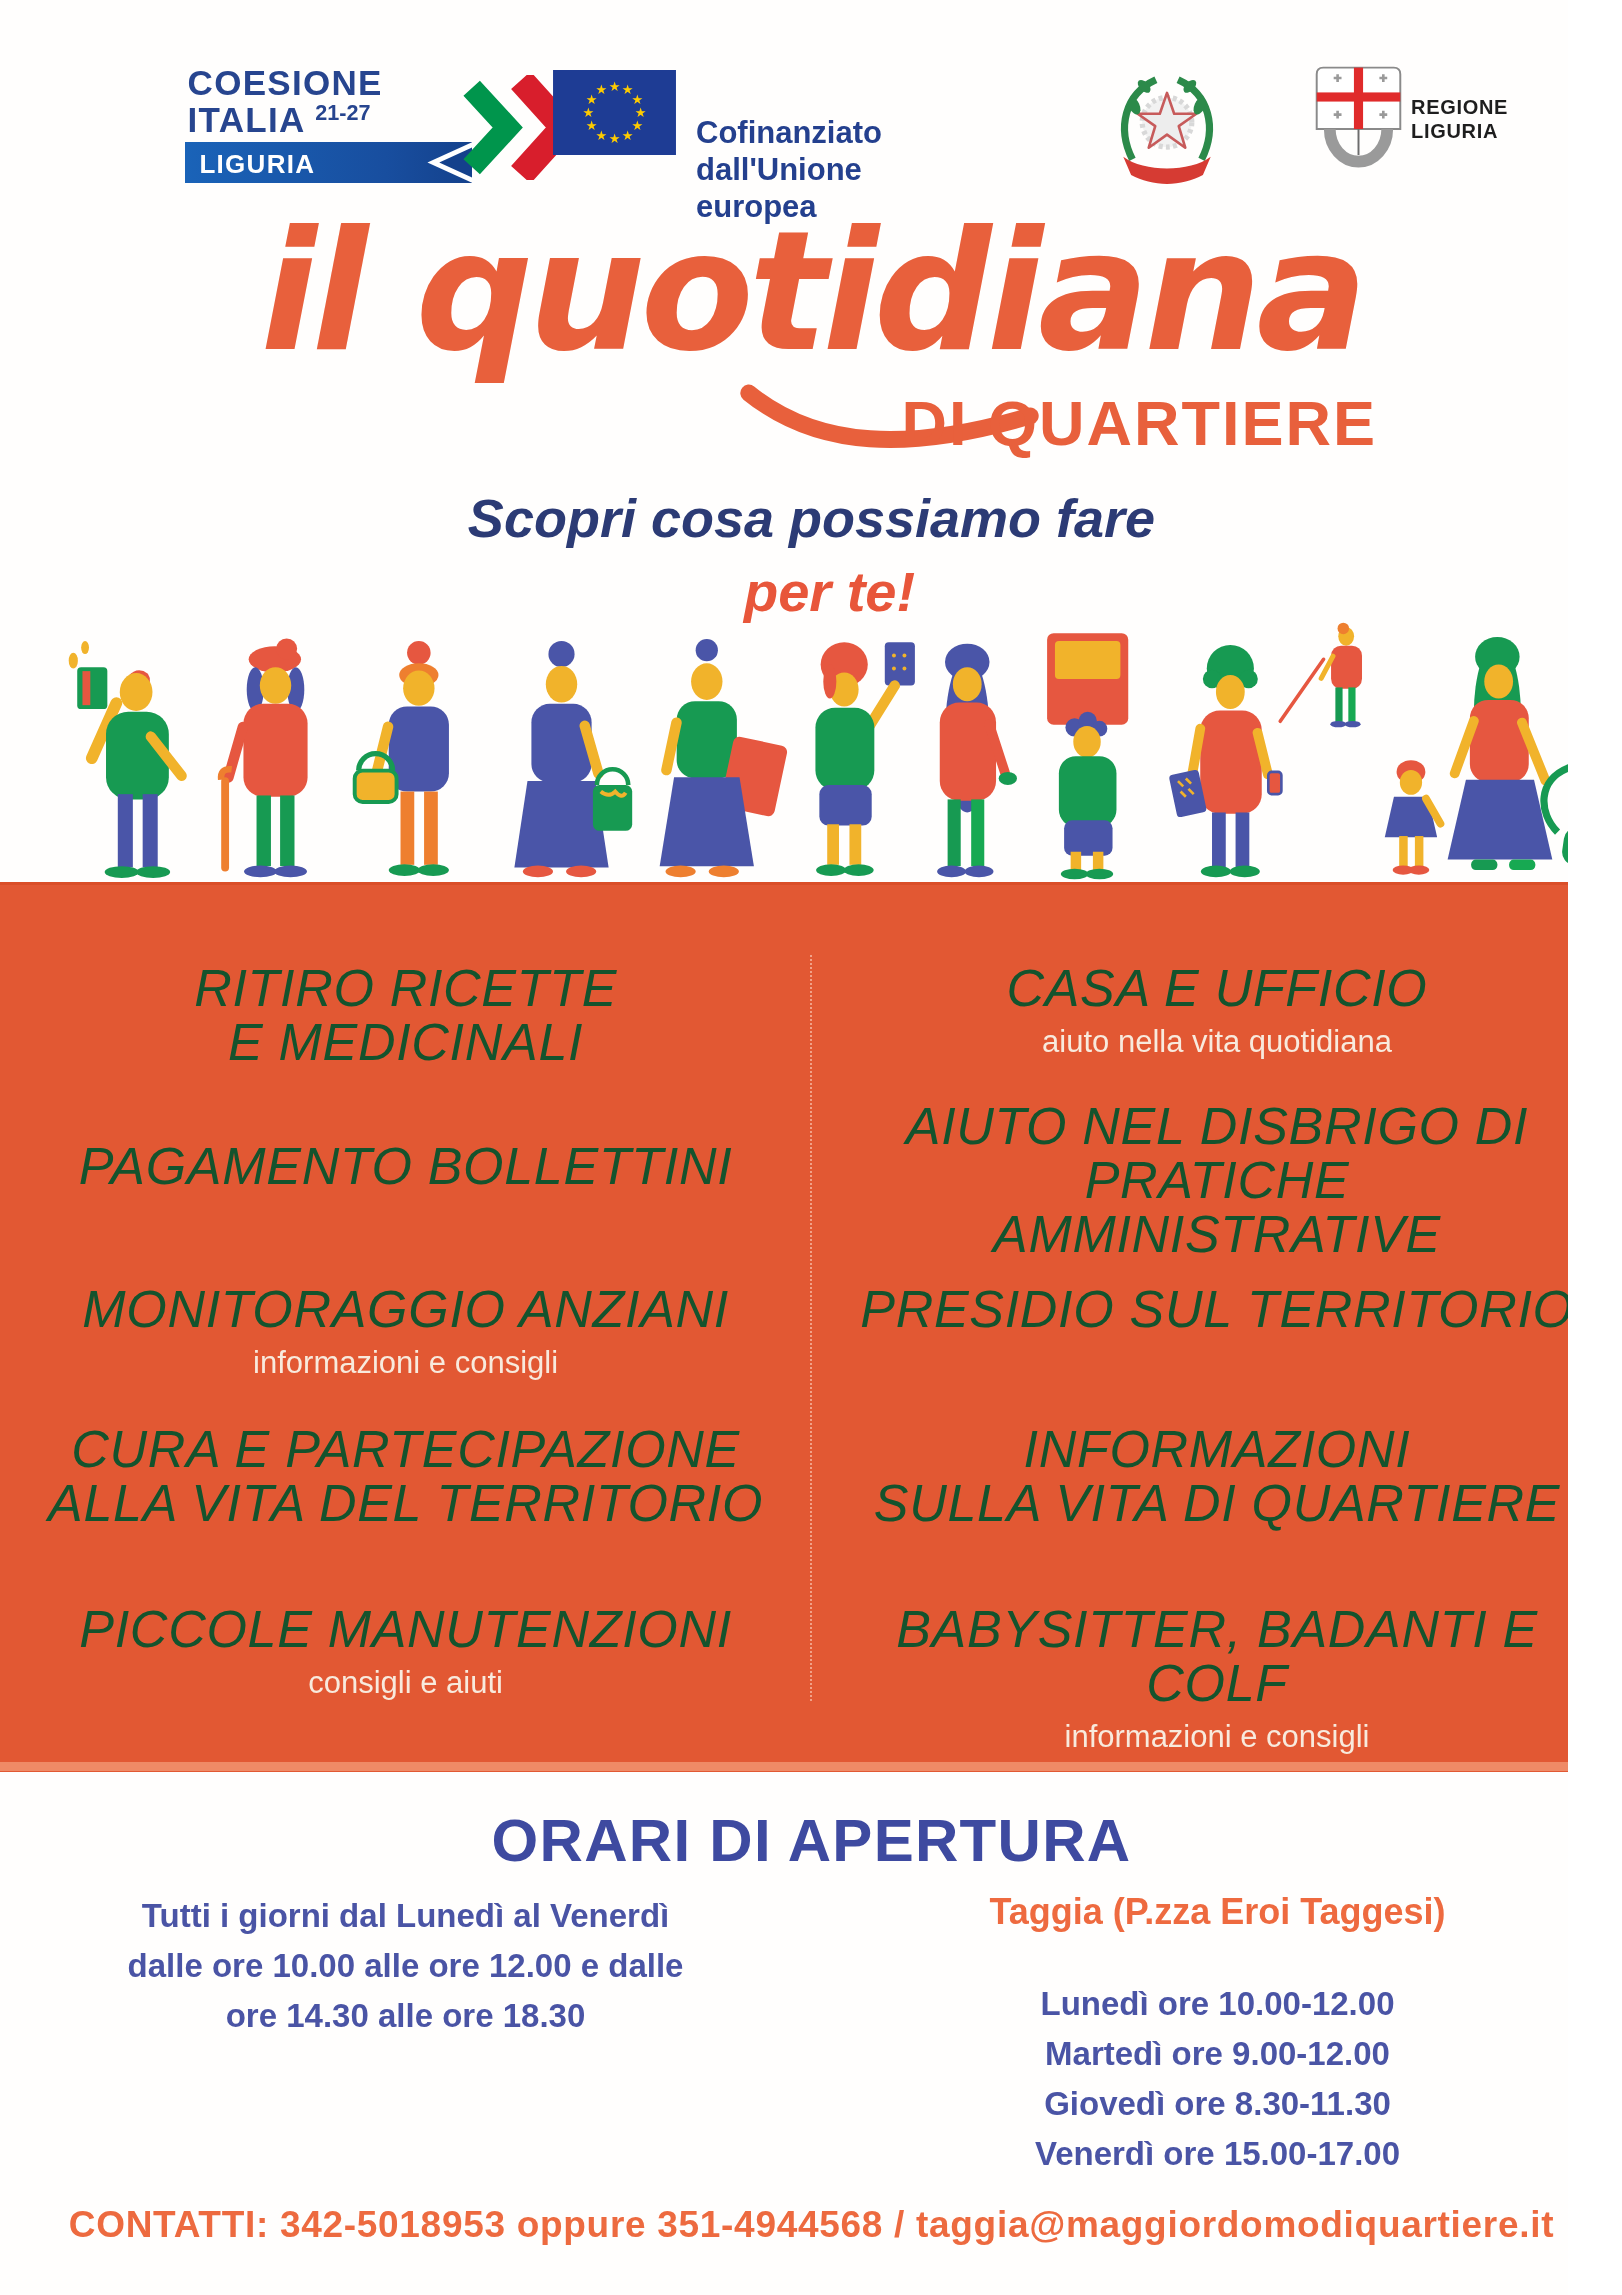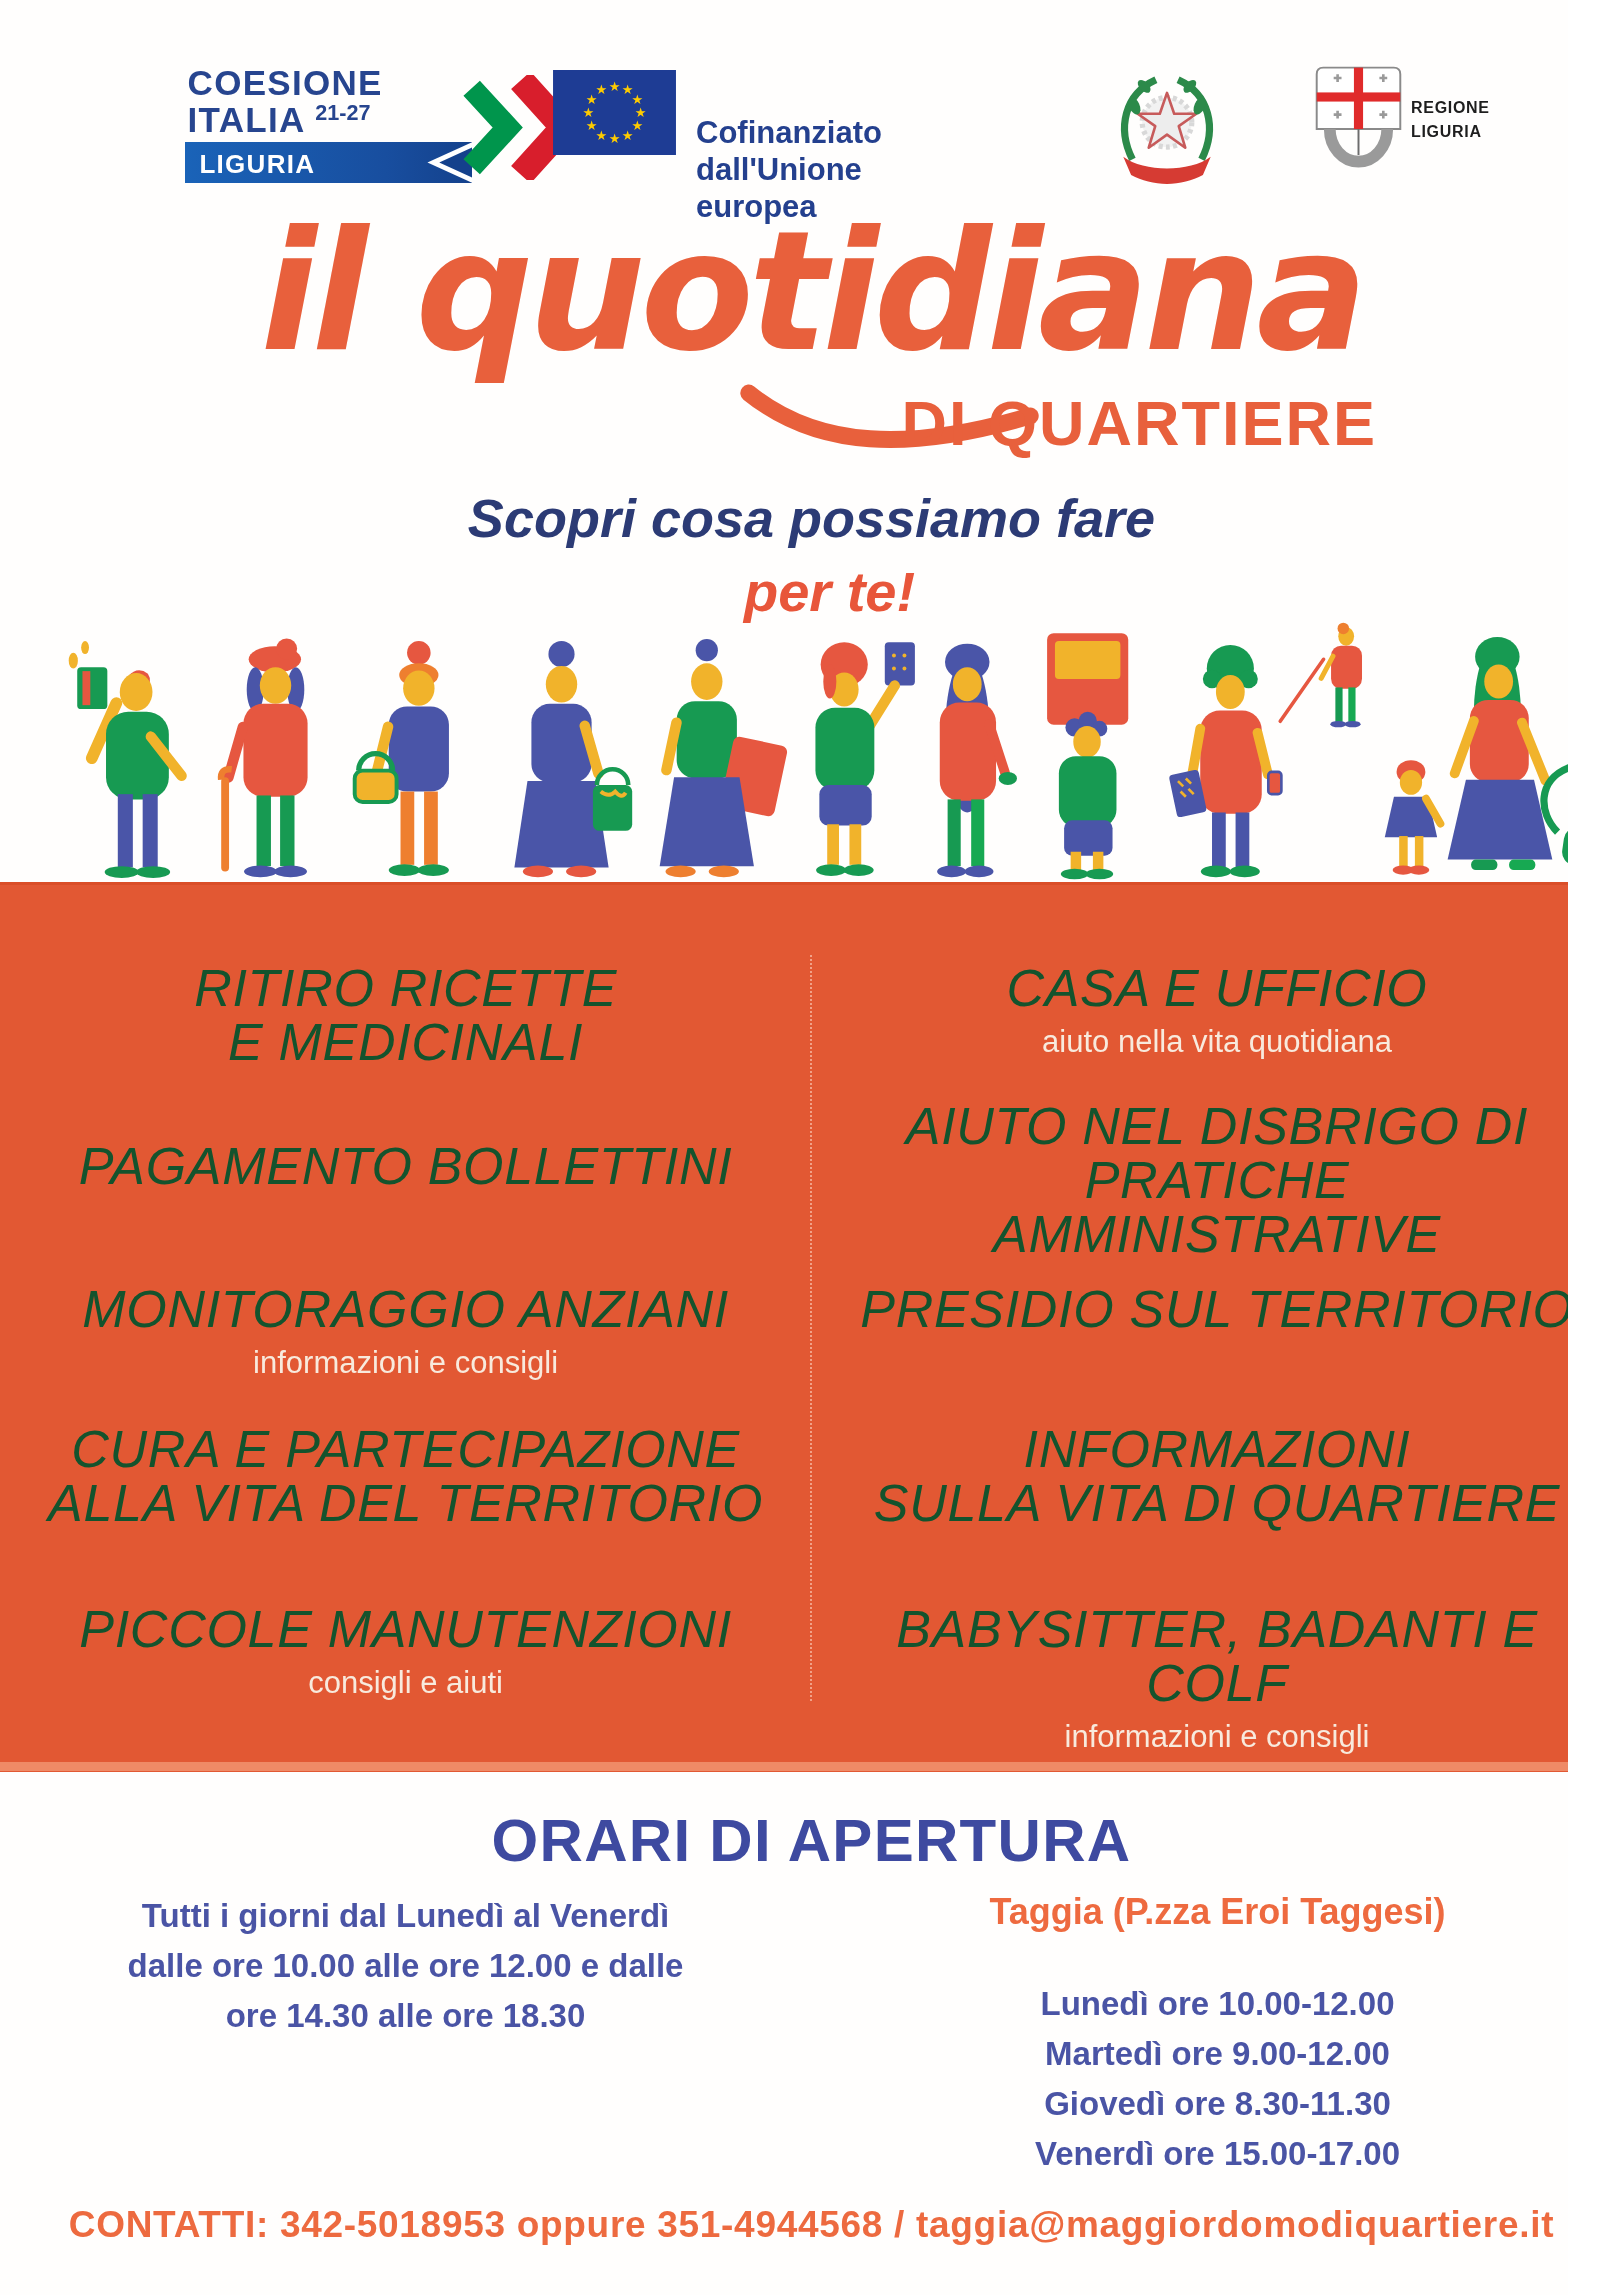--- a/index.html
+++ b/index.html
@@ -14,21 +14,21 @@
   .co-years{font-size:21.6px;vertical-align:11.8px;letter-spacing:0;}
   .co-banner{position:absolute;left:0;top:79px;width:287px;height:41px;
              background:linear-gradient(90deg,#1A63B8 0%,#184E9F 70%,#14418C 100%);}
   .co-banner-label{position:absolute;left:14.4px;top:6.5px;font-size:26px;font-weight:700;color:#fff;letter-spacing:1.3px;}
   .co-chevrons{position:absolute;left:267px;top:11.8px;}
   .eu{position:absolute;left:553px;top:69px;width:419px;height:92px;}
   .eu-flag{position:absolute;left:0;top:1.3px;}
   .eu-text{position:absolute;left:143px;top:3.9px;font-size:31px;font-weight:800;color:#24408E;line-height:37px;margin-top:41px;}
   .emblem{position:absolute;left:1105px;top:60px;}
   .liguria{position:absolute;left:1314px;top:65px;width:275px;height:118px;}
-  .lig-text{position:absolute;left:97px;top:31px;font-size:16px;font-weight:800;color:#1e1e1e;line-height:23.6px;letter-spacing:0.7px;}
+  .lig-text{position:absolute;left:97px;top:31px;font-size:20px;font-weight:800;color:#1e1e1e;line-height:23.6px;letter-spacing:0.7px;}
 
   
   .title-script{position:absolute;left:0;top:196px;width:1623px;text-align:center;
         font-size:165px;font-weight:800;font-style:italic;color:#E8603C;letter-spacing:-5.2px;
         font-family:"DejaVu Sans",sans-serif;}
   .title-swoosh{position:absolute;left:739px;top:383px;}
   .title-sub{position:absolute;right:191px;top:366px;font-size:63px;font-weight:800;color:#E8603C;letter-spacing:2px;margin-top:21px;}
 
   
   .tag1{position:absolute;left:0;top:487px;width:1623px;text-align:center;

